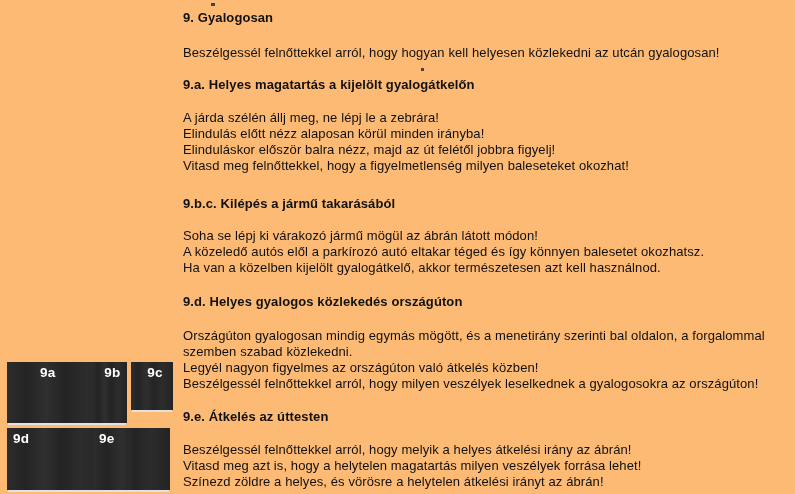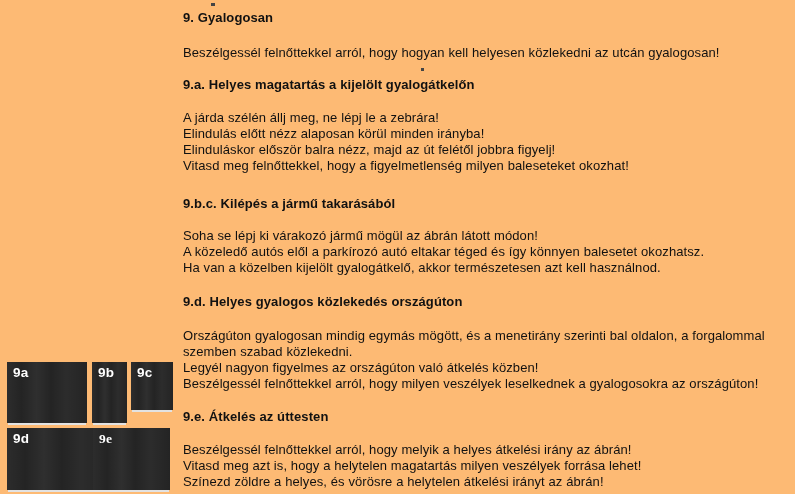--- a/index.html
+++ b/index.html
@@ -55,21 +55,21 @@
     display: block;
     padding: 3px 0 0 6px;
     color: #ffffff;
     font-weight: bold;
     font-size: 13.5px;
     line-height: 16px;
     letter-spacing: 0.3px;
   }
   .t9a { left: 7px;   top: 362px; width: 80px; height: 61px; }
   .t9b { left: 92px;  top: 362px; width: 35px; height: 61px; }
-  .t9c { left: 131px; top: 362px; width: 42px; height: 48px; }
+  .t9c { left: 131px; top: 362px; width: 42px; height: 48px; text-align: center; }
   .t9d { left: 7px;   top: 428px; width: 100px; height: 62px; }
   .t9e { left: 93px;  top: 428px; width: 77px; height: 62px; }
 
   
   .speck { position: absolute; background: #444444; }
   .speck-1 { left: 211px; top: 3px;  width: 4px; height: 3px; }
   .speck-2 { left: 421px; top: 68px; width: 3px; height: 3px; }
 </style>
 </head>
 <body style="background: rgb(255, 255, 255);">
@@ -112,30 +112,30 @@
     <section class="s5">
       <h2>9.e. Átkelés az úttesten</h2>
       <p>Beszélgessél felnőttekkel arról, hogy melyik a helyes átkelési irány az ábrán!
 Vitasd meg azt is, hogy a helytelen magatartás milyen veszélyek forrása lehet!
 Színezd zöldre a helyes, és vörösre a helytelen átkelési irányt az ábrán!</p>
     </section>
 
   </main>
 
   <div>
-    <div class="thumb t9a" style="background-color: rgb(36, 36, 36);">
+    <div class="thumb t9a" style="background-color: rgb(36, 36, 36); padding-left: 27px;">
       <span class="thumb-label" style="color: rgb(255, 255, 255);">9a</span>
     </div>
     <div class="thumb t9b" style="background-color: rgb(36, 36, 36);">
-      <span class="thumb-label" style="color: rgb(255, 255, 255);">9b</span>
+      <span class="thumb-label" style="color: rgb(255, 255, 255); text-align: center;">9b</span>
     </div>
     <div class="thumb t9c" style="background-color: rgb(36, 36, 36);">
       <span class="thumb-label" style="color: rgb(255, 255, 255);">9c</span>
     </div>
     <div class="thumb t9d" style="background-color: rgb(36, 36, 36);">
       <span class="thumb-label" style="color: rgb(255, 255, 255);">9d</span>
     </div>
-    <div class="thumb t9e" style="background-color: rgb(36, 36, 36); font-family: Liberation Serif, serif;">
+    <div class="thumb t9e" style="background-color: rgb(36, 36, 36);">
       <span class="thumb-label" style="color: rgb(255, 255, 255);">9e</span>
     </div>
   </div>
 
 </div>
 
 </body></html>

